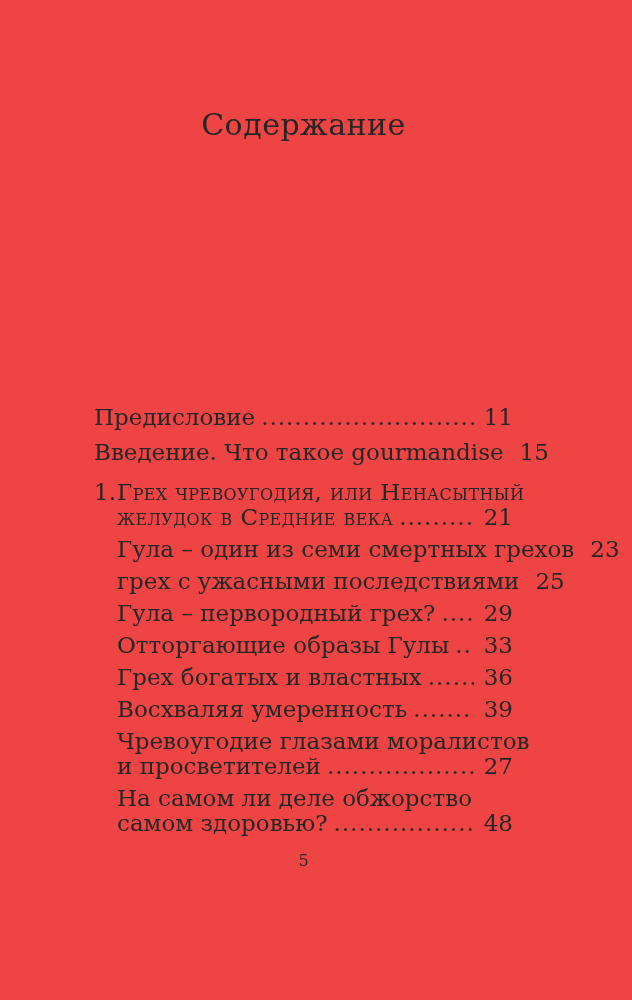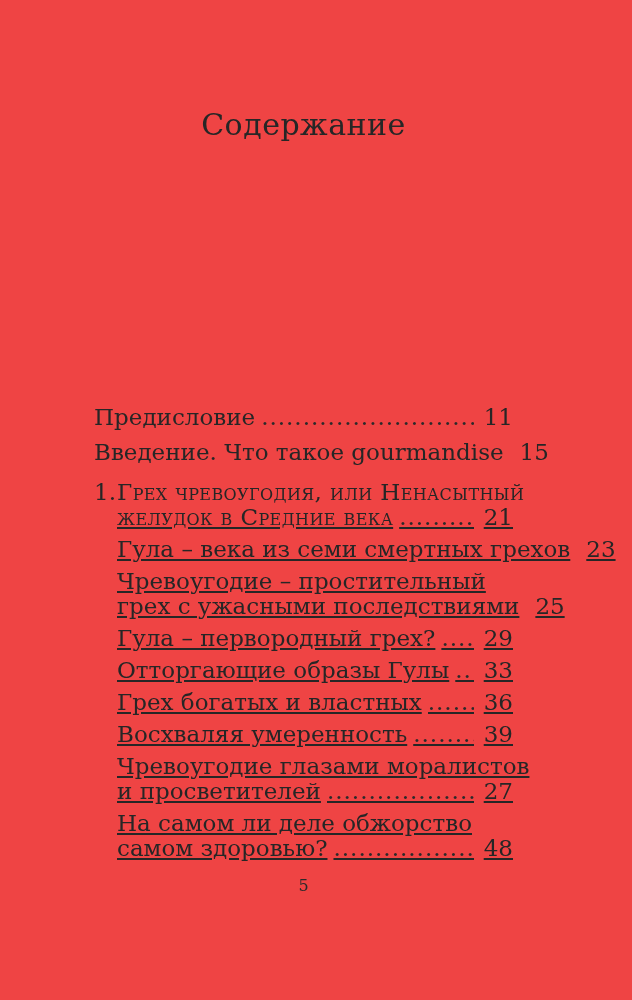--- a/index.html
+++ b/index.html
@@ -33,21 +33,21 @@
     line-height: 25px;
   }
   .row {
     display: flex;
     align-items: baseline;
     margin-bottom: 7px;
   }
   .row.mb10 { margin-bottom: 10px; }
   .row.mb0  { margin-bottom: 0; }
   .row.chapter-start { margin-top: 15px; }
-  .row.ind { padding-left: 23px; text-decoration: underline; }
+  .row.ind { padding-left: 23px; }
   .num {
     flex: none;
     width: 23px;
   }
   .lbl {
     white-space: nowrap;
     flex: none;
   }
   .sc {
     font-variant: small-caps;
@@ -107,28 +107,25 @@
       <span class="lbl sc">Грех чревоугодия, или Ненасытный</span>
     </div>
 
     <div class="row ind">
       <span class="lbl sc">желудок в Средние века</span>
       <span class="leader"></span>
       <span class="pg">21</span>
     </div>
 
     <div class="row ind">
-      <span class="lbl">Гула – века из семи смертных грехов</span>
+      <span class="lbl">Гула – один из семи смертных грехов</span>
       <span class="leader"></span>
       <span class="pg">23</span>
     </div>
 
-    <div class="row ind mb0">
-      <span class="lbl">Чревоугодие – простительный</span>
-    </div>
 
     <div class="row ind">
       <span class="lbl">грех с ужасными последствиями</span>
       <span class="leader"></span>
       <span class="pg">25</span>
     </div>
 
     <div class="row ind">
       <span class="lbl">Гула – первородный грех?</span>
       <span class="leader"></span>

